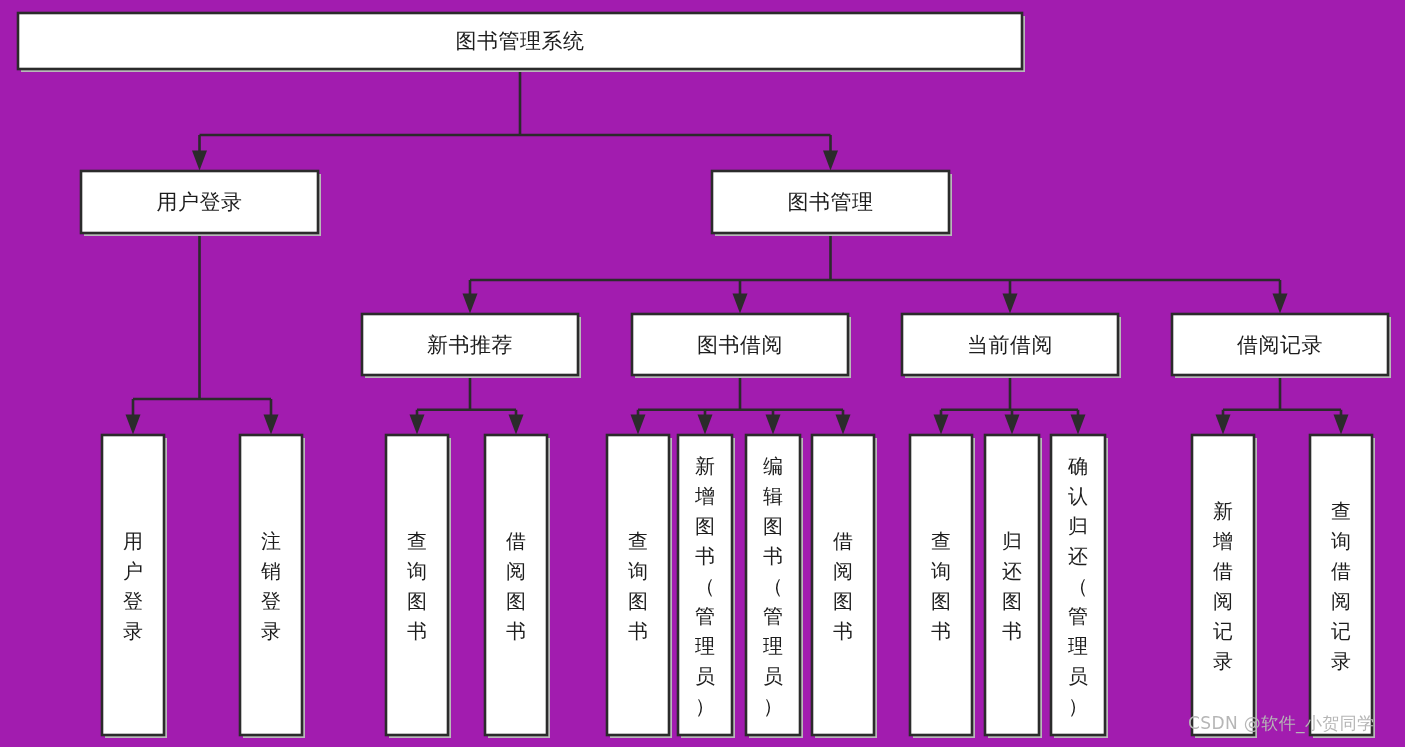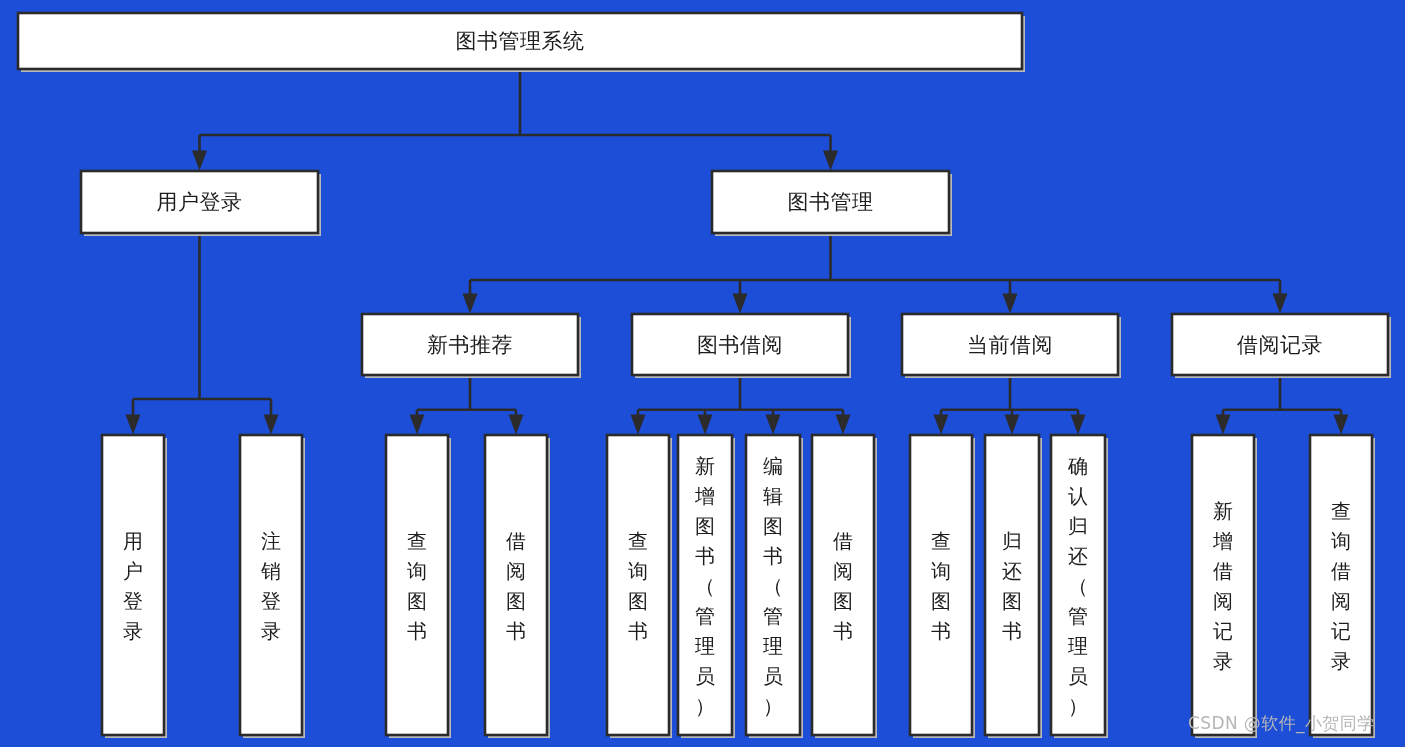--- a/index.html
+++ b/index.html
@@ -10,21 +10,21 @@
   body {
     width: 1405px;
     height: 747px;
     font-family: "DejaVu Sans", "Liberation Sans", sans-serif;
     overflow: hidden;
   }
   #diagram-root {
     position: relative;
     width: 1405px;
     height: 747px;
-    background: #1d4ed8;
+    background: #a21caf;
   }
   svg#flow-svg {
     position: absolute;
     left: 0;
     top: 0;
     width: 1405px;
     height: 747px;
   }
   .node-box {
     fill: #ffffff;

